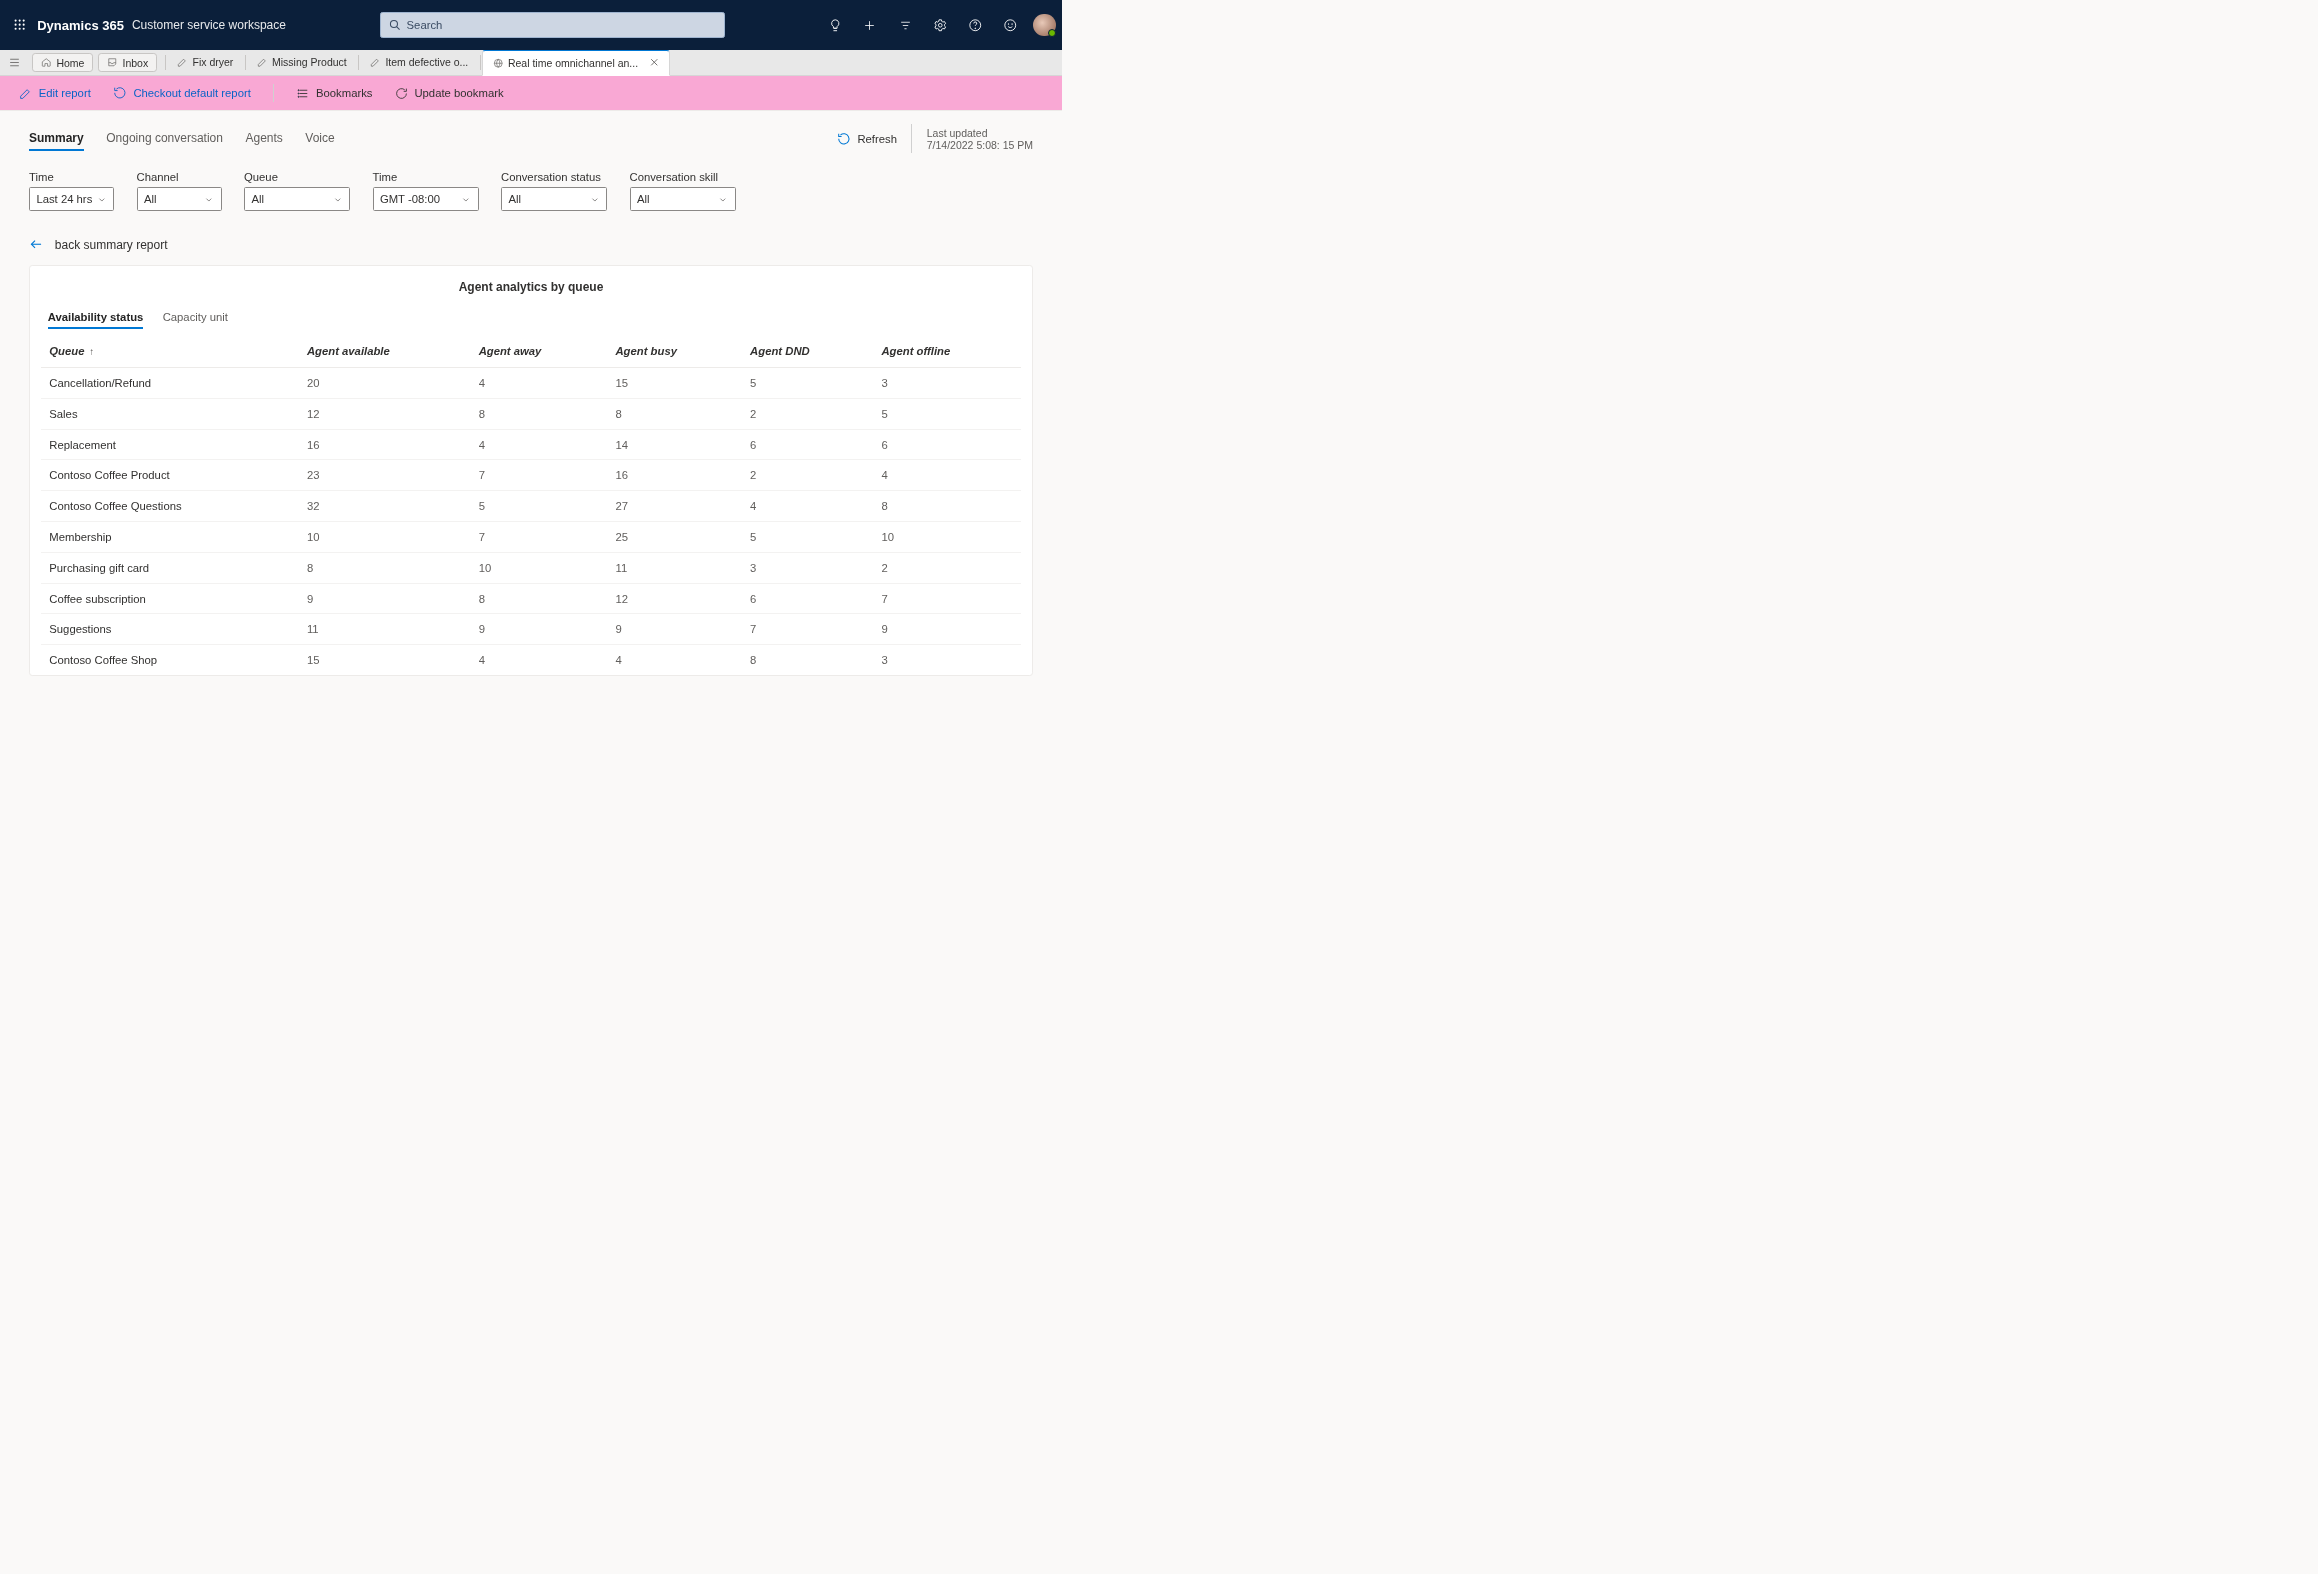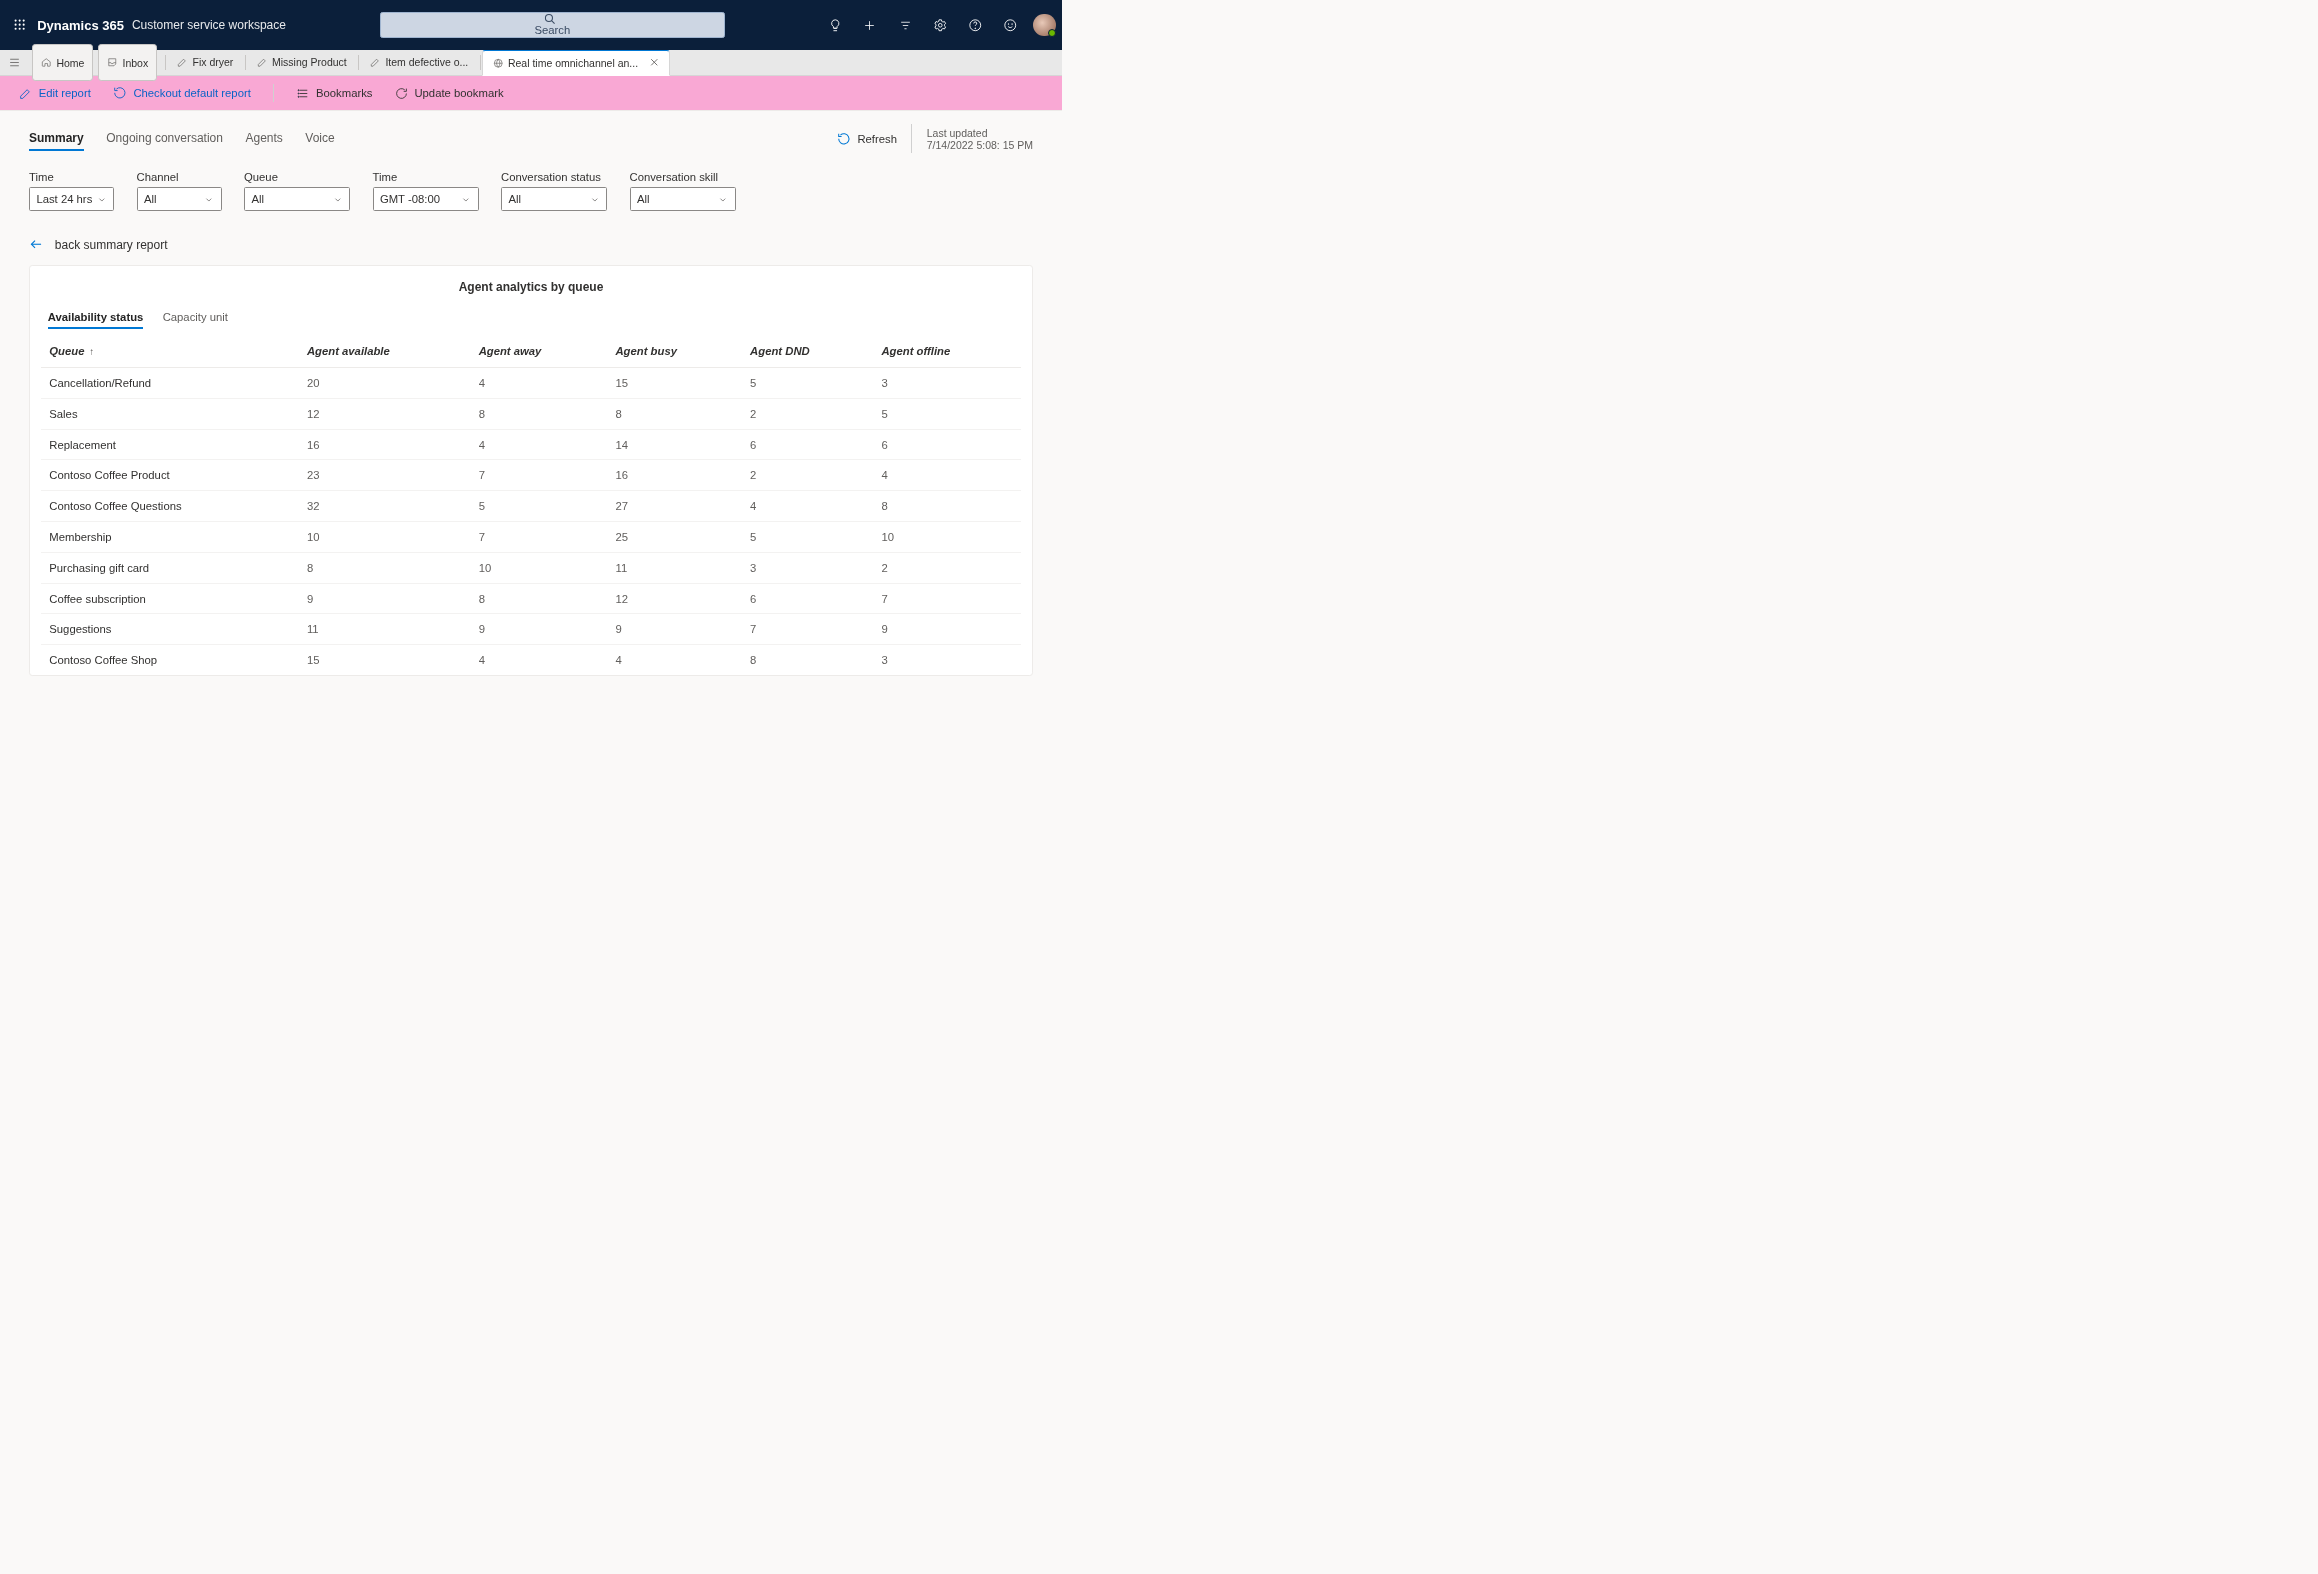--- a/index.html
+++ b/index.html
@@ -36,21 +36,20 @@
     margin: 0 13px;
   }
   .searchbar {
     width: 345px; height: 26px;
     background: #cdd6e3;
     border: 0.8px solid #9fb4cf;
     border-radius: 2.4px;
     display:flex; align-items:center;
     padding: 0 8px;
     color:#3a4b63;
-    flex-direction:column;
   }
   .searchbar svg { fill:#3a4b63; margin-right:6.4px; }
   .searchbar span { color:#3a4b63; font-size:11.3px; }
   .top-icons { display:flex; align-items:center; gap:3.2px; margin-left:auto; }
   .top-icons .ticon {
     width:32px; height:35px;
     display:flex; align-items:center; justify-content:center;
     cursor:pointer;
   }
   .top-icons svg { stroke:#fff; fill:none; }
@@ -73,21 +72,21 @@
     display:flex; align-items:stretch;
     padding-left:3.2px;
   }
   .hamburger {
     width:22.5px; display:flex; align-items:center; justify-content:center;
     cursor:pointer;
   }
   .hamburger svg { stroke:#605e5c; }
   .pill-group { display:flex; gap:4.8px; align-items:center; padding:0 6.4px; }
   .pill {
-    height:37px; border:0.8px solid #c8c6c4; border-radius:3.2px;
+    height:19px; border:0.8px solid #c8c6c4; border-radius:3.2px;
     background:#f3f2f1;
     display:flex; align-items:center; gap:4.8px;
     padding:0 8px; font-size:10.5px; color:#323130;
     cursor:pointer;
   }
   .pill svg { stroke:#605e5c; width:10.5px; height:10.5px; }
   .sep {
     width:0.8px; height:14.5px; background:#c8c6c4; align-self:center;
     margin: 0 1.6px;
   }

